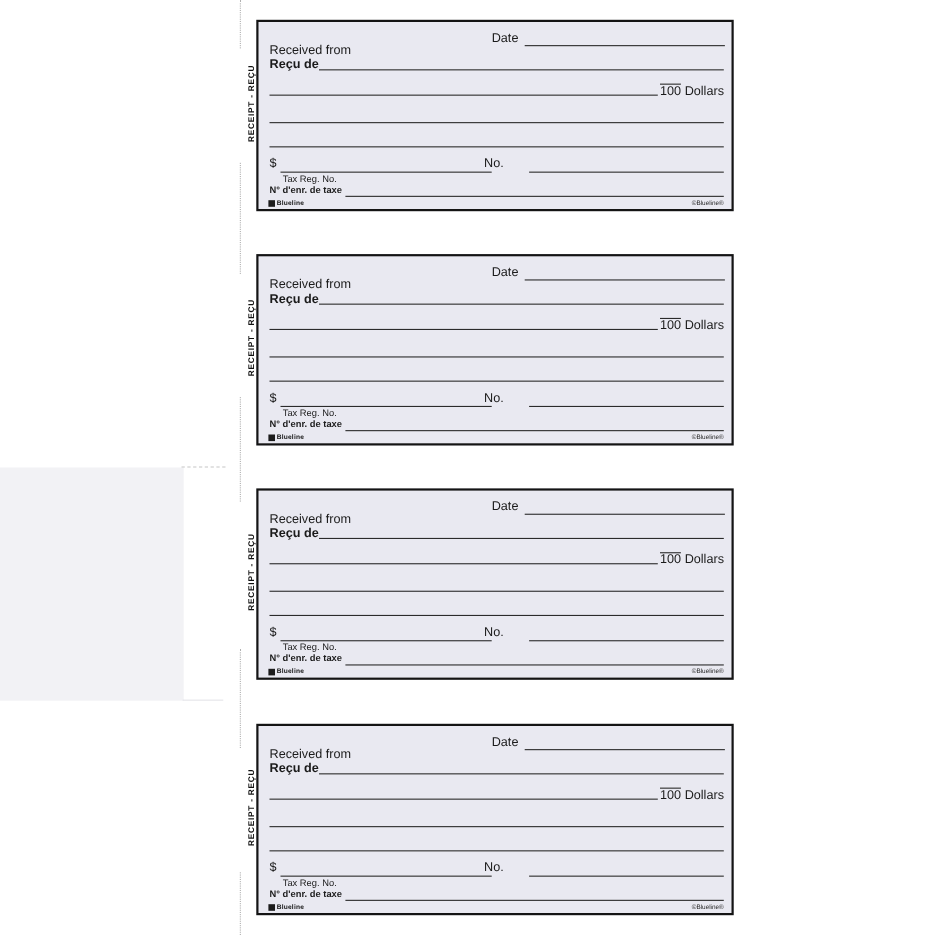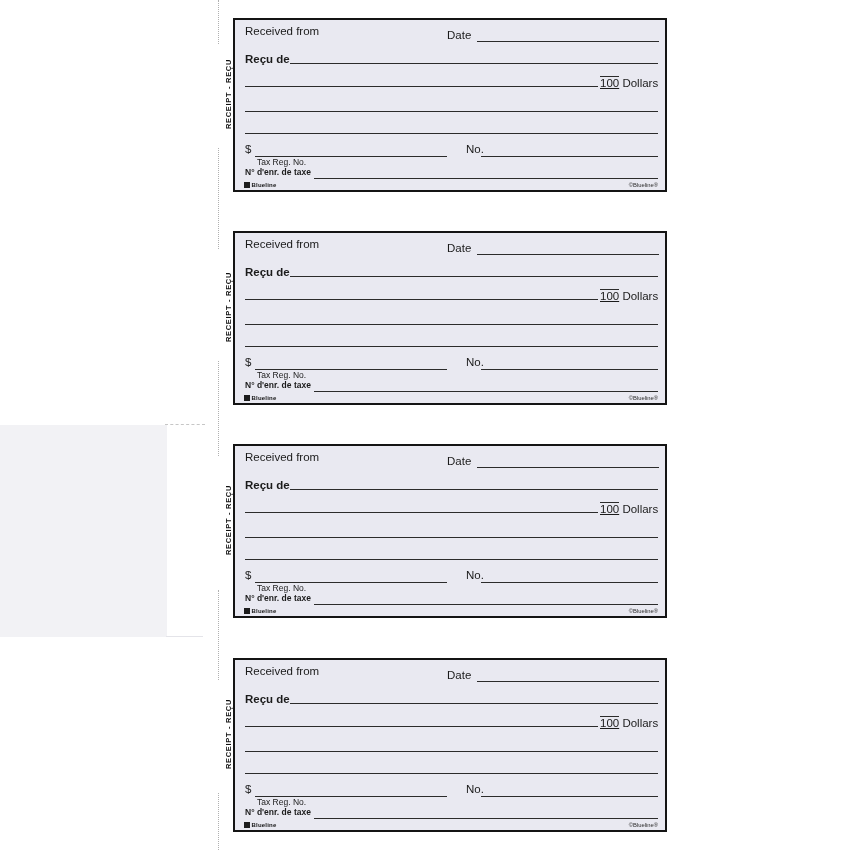--- a/index.html
+++ b/index.html
@@ -22,31 +22,31 @@
   }
   .card{
     position:absolute;inset:0;background:#e9e9f1;border:2px solid #141414;box-sizing:border-box;padding-left:12px;
   }
   .card .t{position:absolute;font-size:11.5px;line-height:11px;white-space:nowrap;}
   .card .ts{position:absolute;font-size:8.5px;line-height:9px;white-space:nowrap;}
   .card .ln{position:absolute;height:0;border-top:1px solid #2b2b2b;}
 
   .lbl-date{left:212px;top:10px;}
   .ln-date{left:242px;top:21px;width:182px;}
-  .lbl-received{left:10px;top:6px;}
+  .lbl-received{left:10px;top:21px;}
   .lbl-recu{left:10px;top:34px;font-weight:bold;}
   .ln-recu{left:55px;top:43px;width:368px;}
   .ln-amount{left:10px;top:66px;width:353px;}
   .frac{left:365px;top:56px;}
-  .frac .num{display:inline-block;border-top:1px solid #2b2b2b;padding-top:1px;text-decoration:underline;}
+  .frac .num{display:inline-block;border-top:1px solid #2b2b2b;padding-top:1px;}
   .ln-w1{left:10px;top:91px;width:413px;}
   .ln-w2{left:10px;top:113px;width:413px;}
   .lbl-dollar{left:10px;top:124px;}
   .ln-dollar{left:20px;top:136px;width:192px;}
-  .lbl-no{left:231px;top:124px;}
+  .lbl-no{left:205px;top:124px;}
   .ln-no{left:246px;top:136px;width:177px;}
   .lbl-taxen{left:22px;top:138px;}
   .lbl-taxfr{left:10px;top:148px;font-weight:bold;}
   .ln-tax{left:79px;top:158px;width:344px;}
   .logo{position:absolute;left:9px;top:161px;display:flex;align-items:center;height:7px;}
   .logo-box{width:6px;height:6px;background:#1c1c1c;margin-right:1.5px;}
   .logo-txt{font-size:6px;font-weight:bold;line-height:6px;letter-spacing:0.2px;color:#141414;}
   .copyright{position:absolute;right:7px;top:162px;font-size:5.8px;line-height:6px;color:#2a2a2a;}
 </style>
 </head>

